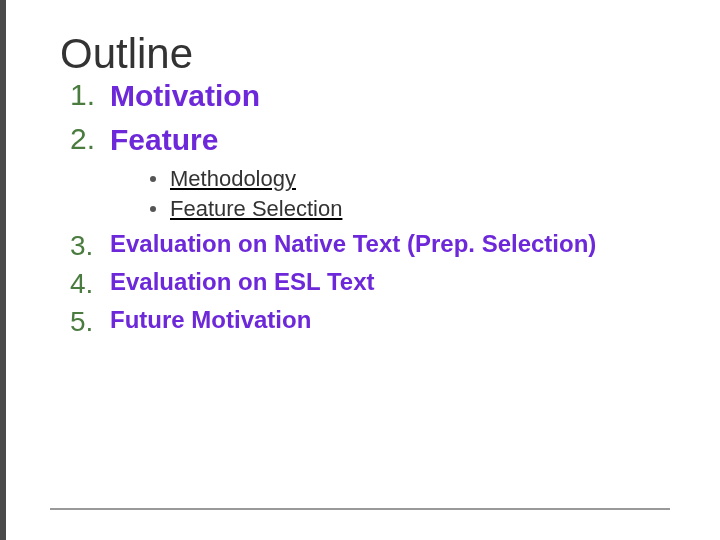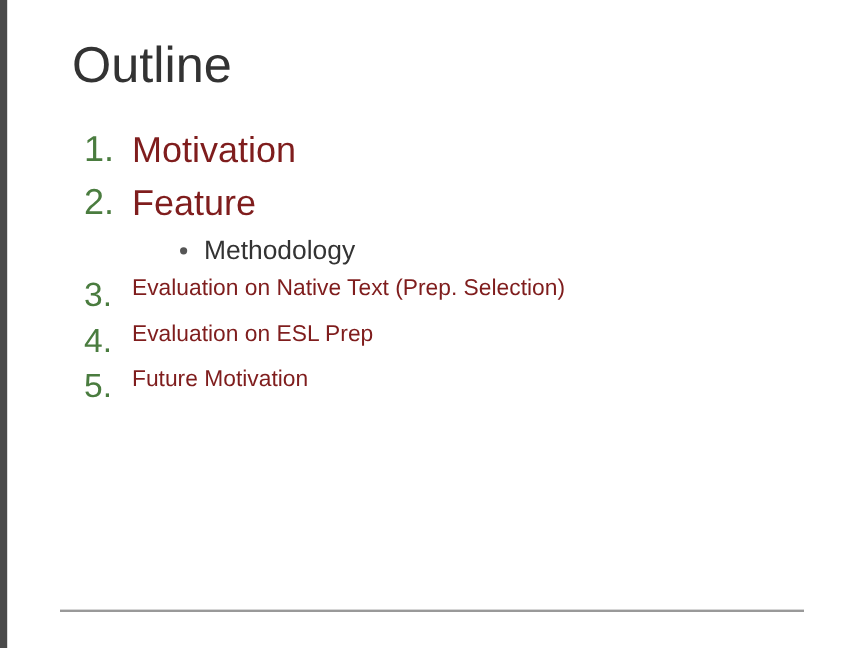--- a/index.html
+++ b/index.html
@@ -39,21 +39,20 @@
       left: 50px;
       right: 50px;
       height: 2px;
       background-color: #999999;
     }
 
     .title {
       font-size: 42px;
       font-weight: normal;
       color: #333333;
-      margin-bottom: 30px;
       padding-left: 10px;
     }
 
     .content {
       padding-left: 20px;
     }
 
     .main-list {
       list-style: none;
       counter-reset: main-counter;
@@ -68,30 +67,31 @@
 
     .main-item-number {
       font-size: 30px;
       color: #4a7c3f;
       min-width: 40px;
       font-weight: normal;
     }
 
     .main-item-text {
       font-size: 30px;
-      color: #7f1d1d;
-      font-weight: normal;
+      color: #6d28d9;
+      font-weight: bold;
       line-height: 1.2;
     }
 
     .sub-list {
       list-style: none;
       margin-left: 80px;
       margin-top: 4px;
       margin-bottom: 8px;
+      text-decoration: underline;
     }
 
     .sub-item {
       display: flex;
       align-items: center;
       margin-bottom: 4px;
     }
 
     .bullet {
       width: 6px;
@@ -106,21 +106,21 @@
       font-size: 22px;
       color: #333333;
       font-weight: normal;
     }
 
     .main-item-large {
       margin-bottom: 6px;
     }
 
     .main-item-large .main-item-text {
-      font-size: 19px;
+      font-size: 24px;
     }
 
     .main-item-large .main-item-number {
       font-size: 28px;
     }
   </style>
 </head>
 <body>
 
 <div class="slide-container">
@@ -139,30 +139,34 @@
       <li class="main-item">
         <span class="main-item-number">2.</span>
         <span class="main-item-text">Feature</span>
       </li>
 
       <ul class="sub-list">
         <li class="sub-item">
           <span class="bullet"></span>
           <span class="sub-item-text">Methodology</span>
         </li>
+        <li class="sub-item">
+          <span class="bullet"></span>
+          <span class="sub-item-text">Feature Selection</span>
+        </li>
       </ul>
 
       <li class="main-item main-item-large">
         <span class="main-item-number">3.</span>
         <span class="main-item-text">Evaluation on Native Text (Prep. Selection)</span>
       </li>
 
       <li class="main-item main-item-large">
         <span class="main-item-number">4.</span>
-        <span class="main-item-text">Evaluation on ESL Prep</span>
+        <span class="main-item-text">Evaluation on ESL Text</span>
       </li>
 
       <li class="main-item main-item-large">
         <span class="main-item-number">5.</span>
         <span class="main-item-text">Future Motivation</span>
       </li>
 
     </ul>
   </div>
 

